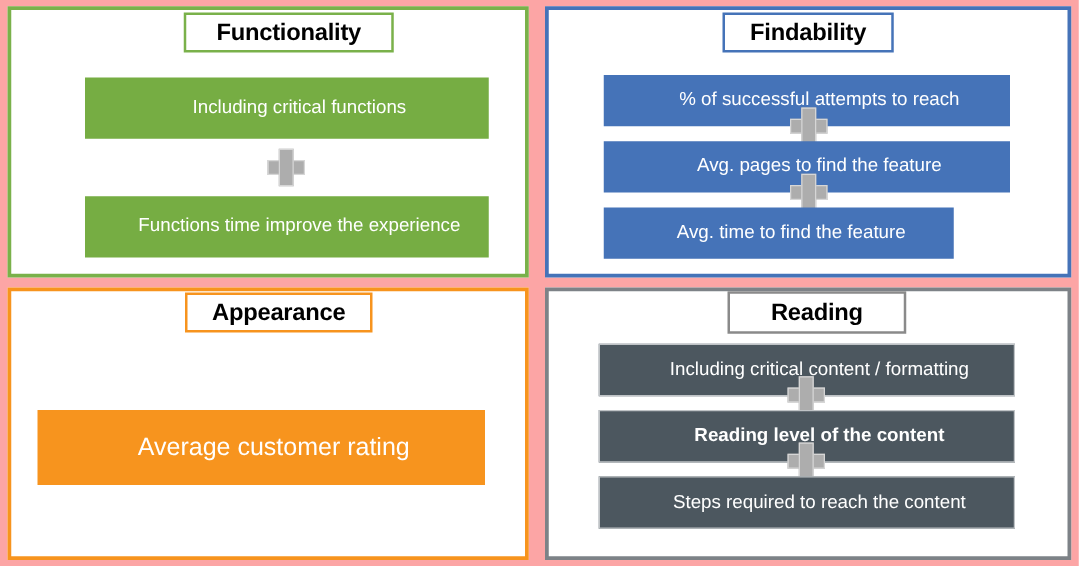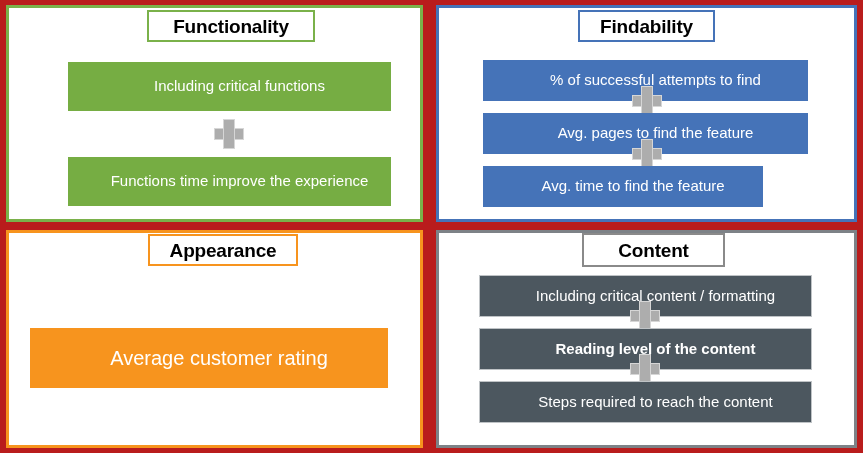--- a/index.html
+++ b/index.html
@@ -11,21 +11,21 @@
     width: 863px;
     height: 453px;
     font-family: "Liberation Sans", sans-serif;
     overflow: hidden;
   }
 
   #canvas {
     position: relative;
     width: 863px;
     height: 453px;
-    background: #b91c1c;
+    background: #fca5a5;
   }
 
   
   .panel {
     position: absolute;
     box-sizing: border-box;
     background: #ffffff;
     border-style: solid;
     border-width: 3px;
   }
@@ -128,21 +128,21 @@
     <span class="h"></span>
     <span class="v"></span>
   </div>
 
   <div class="bar bar-green f-bar-2">Functions time improve the experience</div>
 
   <div class="panel panel-findability"></div>
 
   <div class="title-chip chip-findability">Findability</div>
 
-  <div class="bar bar-blue n-bar-1">% of successful attempts to find</div>
+  <div class="bar bar-blue n-bar-1">% of successful attempts to reach</div>
 
   <div class="plus plus-n1">
     <span class="h"></span>
     <span class="v"></span>
   </div>
 
   <div class="bar bar-blue n-bar-2">Avg. pages to find the feature</div>
 
   <div class="plus plus-n2">
     <span class="h"></span>
@@ -152,21 +152,21 @@
   <div class="bar bar-blue n-bar-3">Avg. time to find the feature</div>
 
   <div class="panel panel-appearance"></div>
 
   <div class="title-chip chip-appearance">Appearance</div>
 
   <div class="bar bar-orange a-bar-1">Average customer rating</div>
 
   <div class="panel panel-content"></div>
 
-  <div class="title-chip chip-content">Content</div>
+  <div class="title-chip chip-content">Reading</div>
 
   <div class="bar bar-dark c-bar-1">Including critical content / formatting</div>
 
   <div class="plus plus-c1">
     <span class="h"></span>
     <span class="v"></span>
   </div>
 
   <div class="bar bar-dark c-bar-2">Reading level of the content</div>
 

